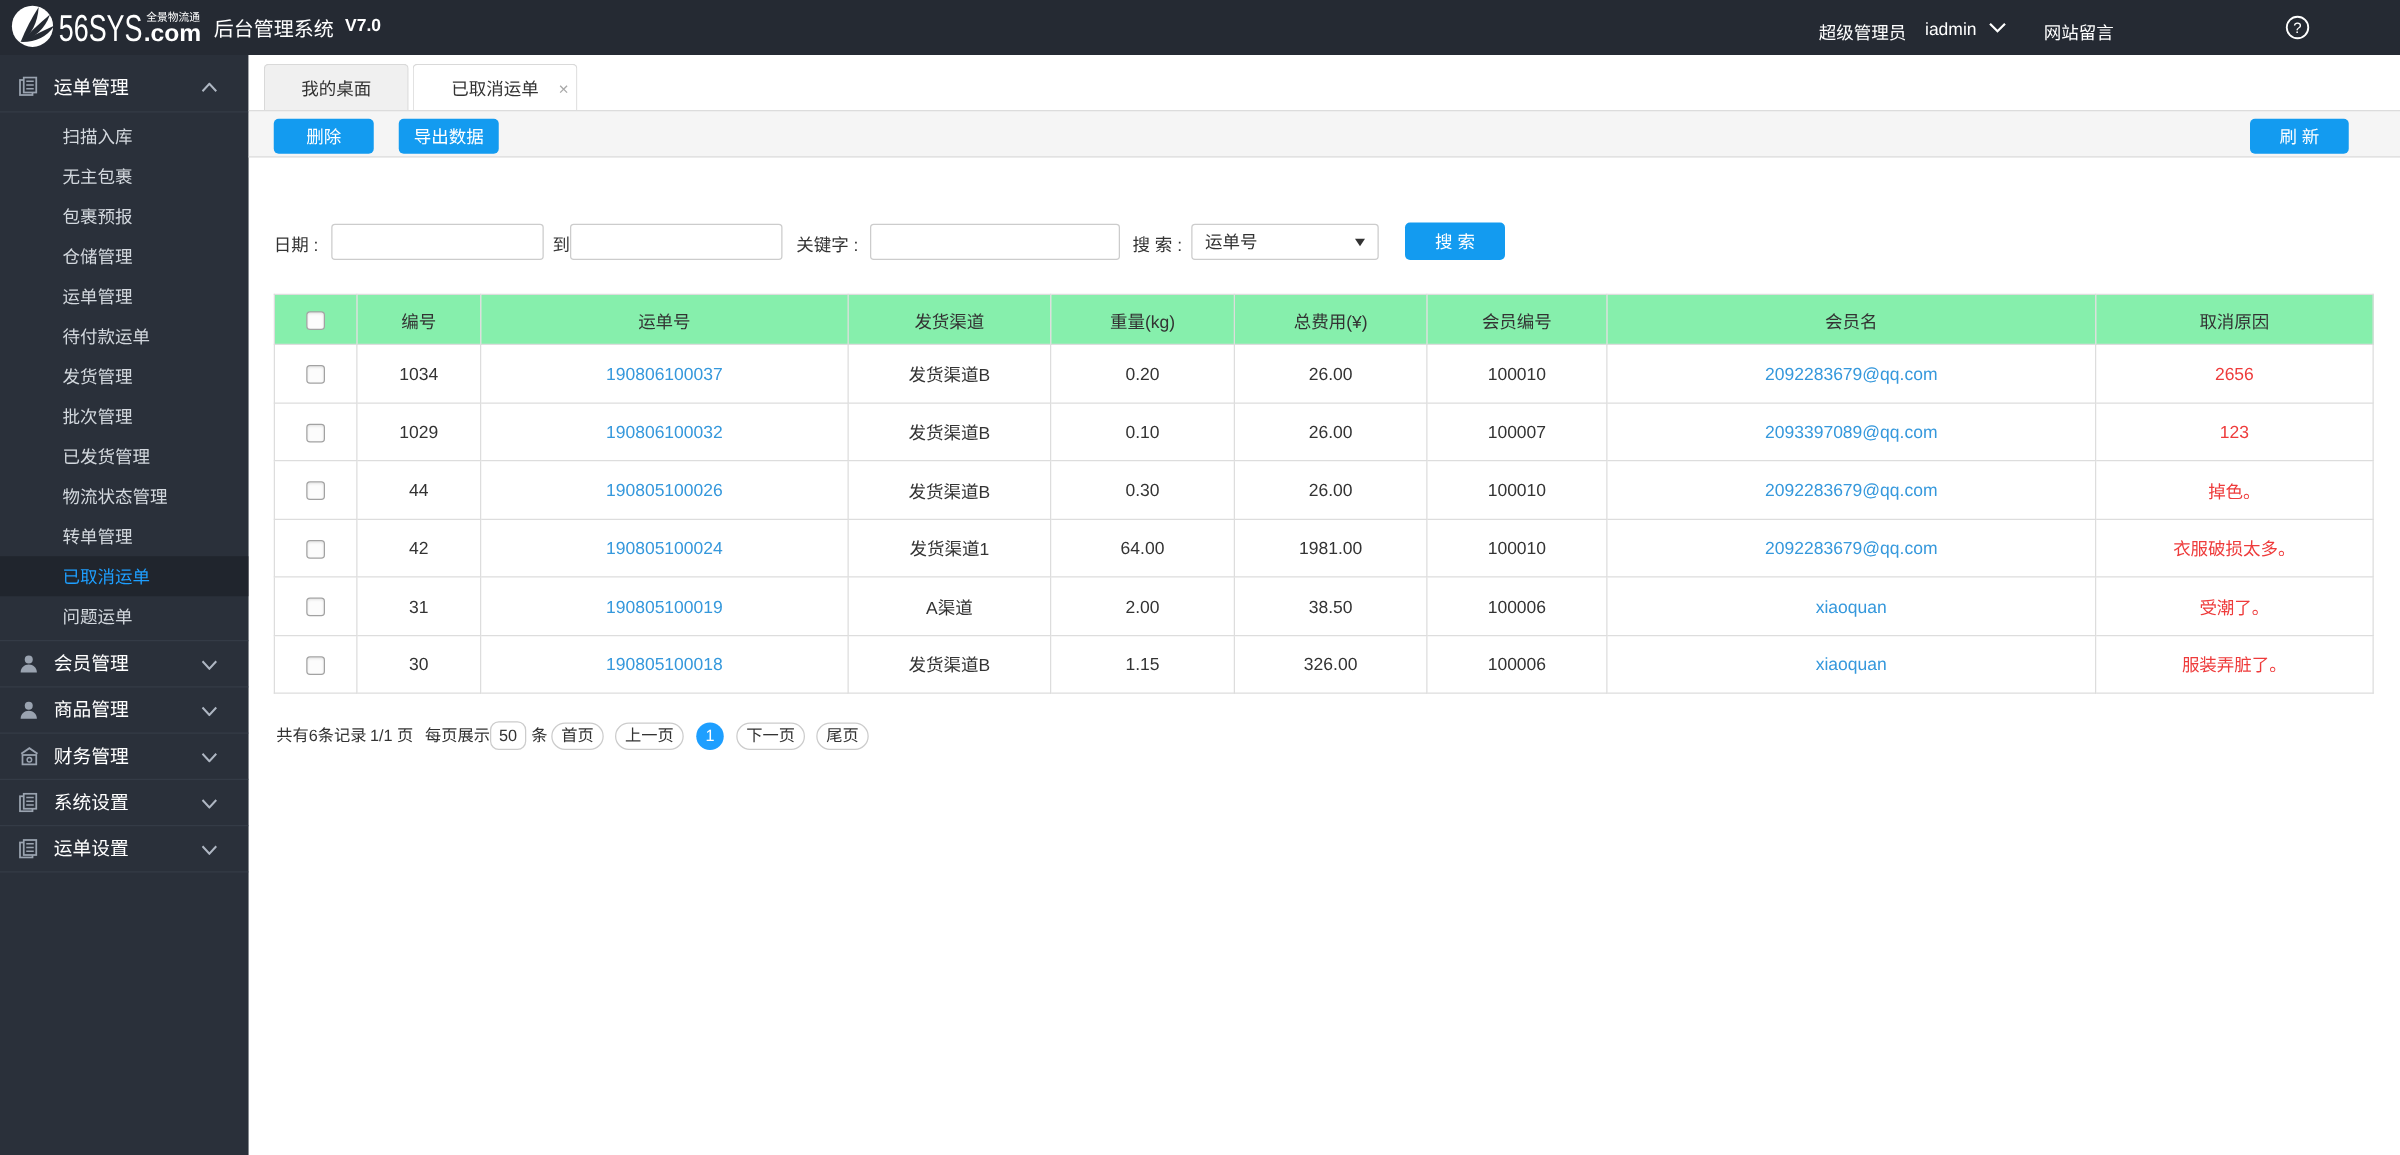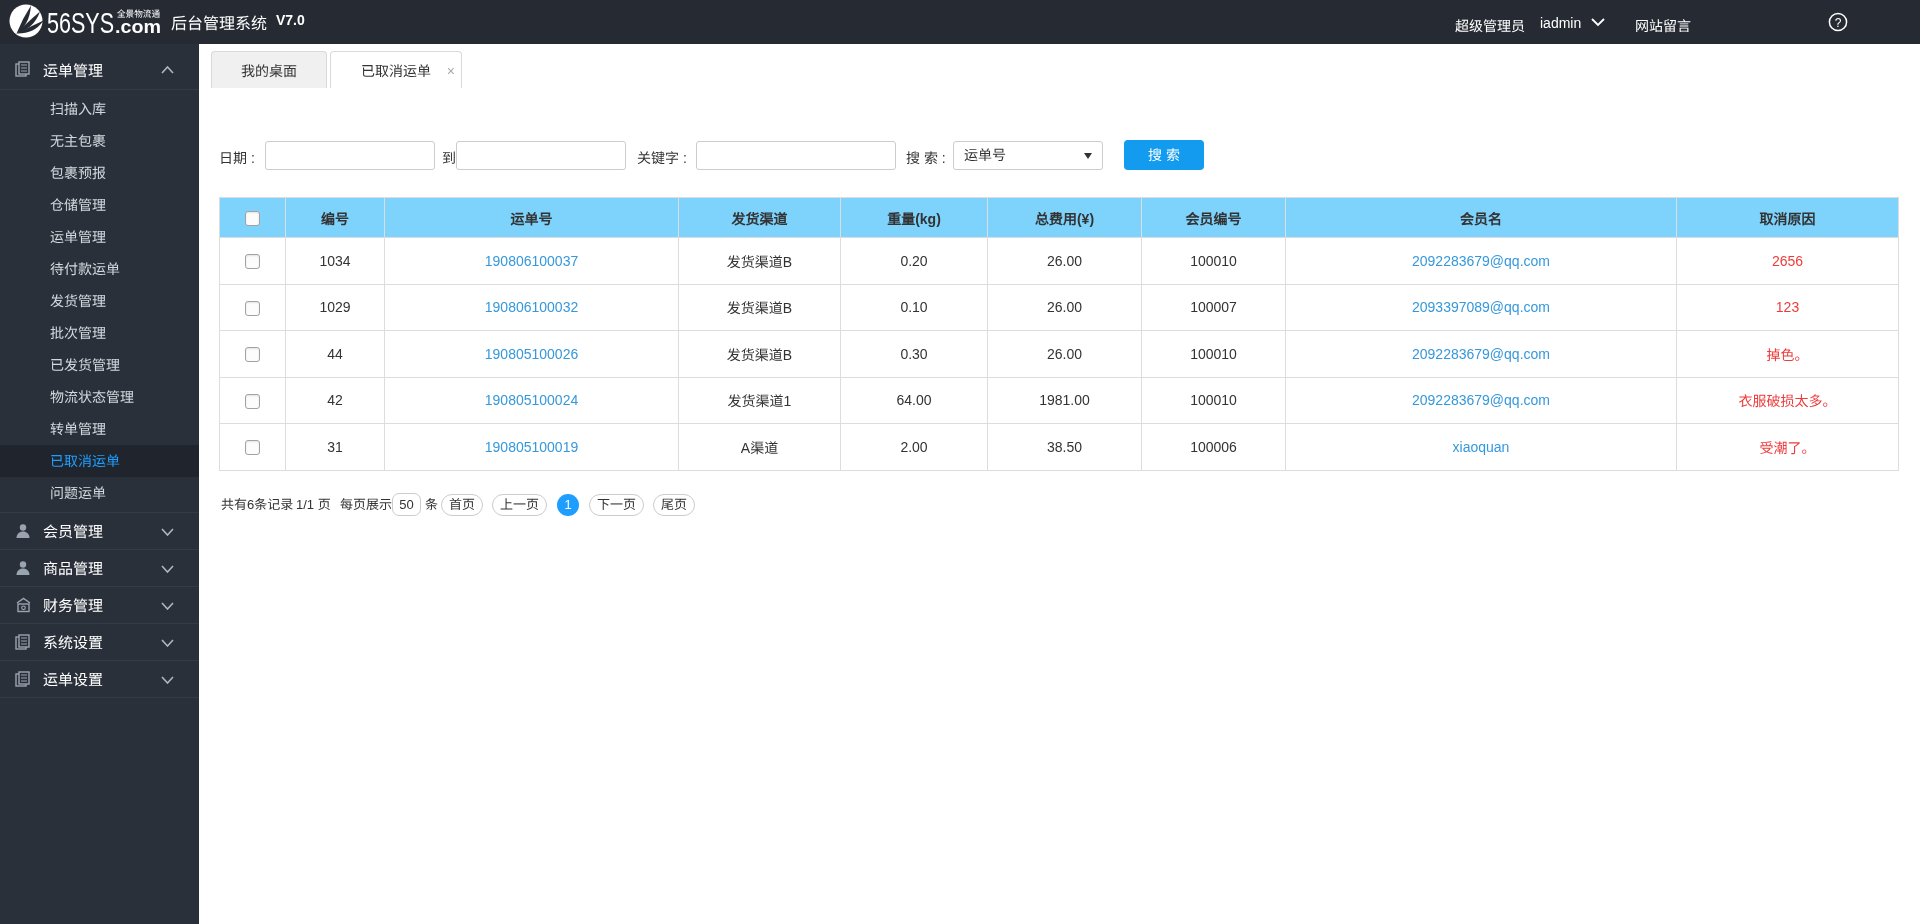--- a/index.html
+++ b/index.html
@@ -54,21 +54,21 @@
   border-radius:3px; background:#fff; outline:none; font-size:14px; padding:0 8px; }
 #sel { position:absolute; left:754px; top:53px; width:150px; height:29px; border:1px solid #ccc;
   border-radius:3px; background:#fff; font-size:14px; color:#333; line-height:27px; padding-left:10px; }
 #sel .arr { position:absolute; right:10px; top:11px; width:0; height:0;
   border-left:4px solid transparent; border-right:4px solid transparent; border-top:6px solid #333; }
 #btn-search { position:absolute; left:925px; top:52px; width:80px; height:30px; line-height:30px;
   text-align:center; background:#139bf0; color:#fff; font-size:14px; border-radius:4px; }
 
 #tbl { margin-left:20px; width:1679px; border-collapse:collapse; table-layout:fixed; }
 #tbl th, #tbl td { border:1px solid #ddd; text-align:center; font-size:14px; color:#333; }
-#tbl th { height:40px; background:#7dd3fc; font-weight:bold; }
+#tbl th { height:40px; background:#86efac; font-weight:normal; }
 #tbl td { height:46.5px; background:#fff; font-weight:normal;margin-top:44px; }
 #tbl a { color:#3598dc; text-decoration:none; }
 #tbl .red { color:#ee3b3b; }
 .ckb { display:inline-block; width:15px; height:15px; border:1px solid #a2a2a2;
   border-radius:3px; background:#fcfcfc; box-shadow:inset 0 1px 2px rgba(0,0,0,0.1); vertical-align:middle; }
 
 #pager { position:relative; height:60px; font-size:13px; color:#333; }
 #pager span { position:absolute; top:23px; }
 .pill { position:absolute; top:23px; height:22px; line-height:20px; border:1px solid #ccc;
   border-radius:11px; text-align:center; color:#333; background:#fff; font-size:13px; }
@@ -186,20 +186,25 @@
         <polyline points="1,1 6.5,7 12,1" fill="none" stroke="#aeb6c2" stroke-width="1.6"></polyline>
       </svg>
   </div>
 </div>
 
 <div id="main">
   <div id="tabbar">
     <div class="tab" id="tab1">我的桌面</div>
     <div class="tab" id="tab2"><span class="tx">已取消运单</span><span class="cls">×</span></div>
   </div>
+  <div id="toolbar">
+    <div class="btn" id="btn-del">删除</div>
+    <div class="btn" id="btn-exp">导出数据</div>
+    <div class="btn" id="btn-ref">刷 新</div>
+  </div>
   <div id="search">
     <span class="lab" style="left:20px;">日期 :</span>
     <input type="text" style="left: 66px; width: 170px;">
     <span class="lab" style="left:243px;">到</span>
     <input type="text" style="left: 257px; width: 170px;">
     <span class="lab" style="left:438px;">关键字 :</span>
     <input type="text" style="left: 497px; width: 200px;">
     <span class="lab" style="left:707px;">搜 索 :</span>
     <div id="sel">运单号<span class="arr"></span></div>
     <div id="btn-search">搜 索</div>
@@ -276,20 +281,31 @@
           <td><span class="ckb"></span></td>
           <td>31</td>
           <td><a>190805100019</a></td>
           <td>A渠道</td>
           <td>2.00</td>
           <td>38.50</td>
           <td>100006</td>
           <td><a>xiaoquan</a></td>
           <td class="red">受潮了。</td>
         </tr>
+    <tr>
+          <td><span class="ckb"></span></td>
+          <td>30</td>
+          <td><a>190805100018</a></td>
+          <td>发货渠道B</td>
+          <td>1.15</td>
+          <td>326.00</td>
+          <td>100006</td>
+          <td><a>xiaoquan</a></td>
+          <td class="red">服装弄脏了。</td>
+        </tr>
   </tbody>
     </table>
   <div id="pager">
     <span style="left:22px;">共有6条记录</span>
     <span style="left:97px;">1/1 页</span>
     <span style="left:141px;">每页展示</span>
     <div id="pg-size">50</div>
     <span style="left:226px;">条</span>
     <div class="pill" style="left:242px; width:42px;">首页</div>
     <div class="pill" style="left:293px; width:55px;">上一页</div>

